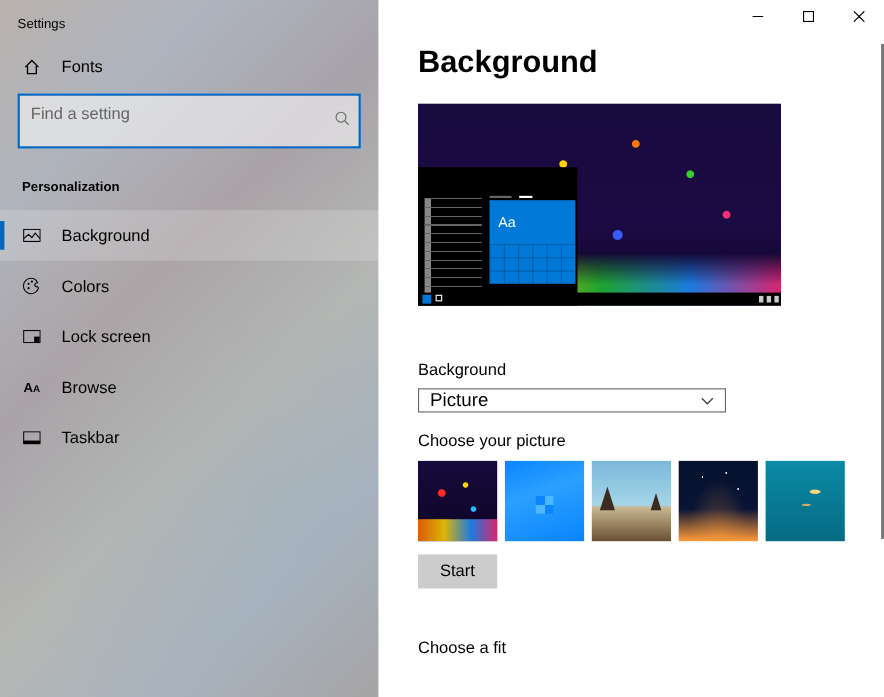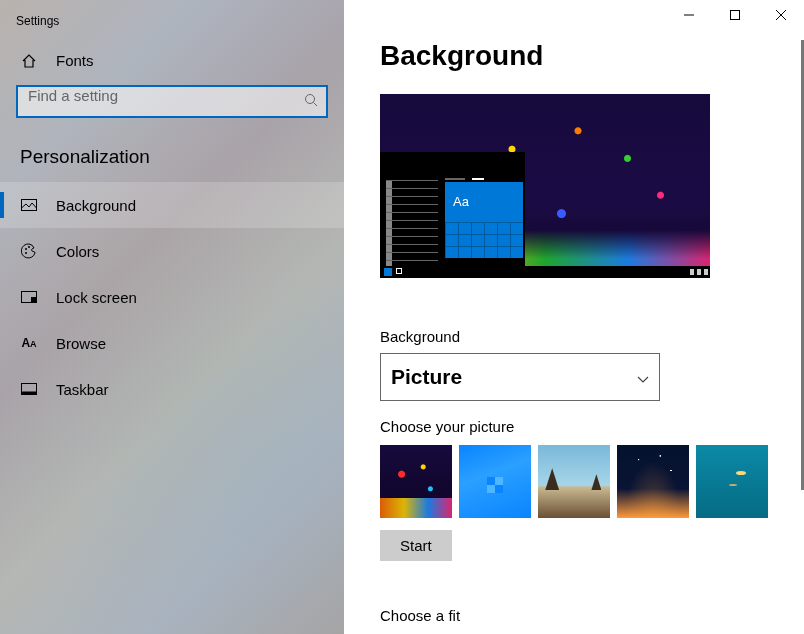--- a/index.html
+++ b/index.html
@@ -19,26 +19,26 @@
     background: radial-gradient(circle at 30% 40%, rgba(200,180,150,0.15), transparent 50%),
                 radial-gradient(circle at 70% 70%, rgba(120,170,200,0.12), transparent 50%);
     pointer-events: none;
   }
   .sidebar-title { font-size: 12px; padding: 8px 16px 14px 16px; color: #000; position: relative; z-index: 1; }
   .home-row { display: flex; align-items: center; padding: 10px 20px; cursor: pointer; position: relative; z-index: 1; margin-bottom: 6px; }
   .home-row .icon { width: 18px; display: flex; justify-content: center; margin-right: 18px; }
   .home-row .label { font-size: 15px; }
   .search-wrap { padding: 0 16px; margin-bottom: 18px; position: relative; z-index: 1; }
   .search {
-    width: 100%; height: 33px; border: 2px solid #0067c0; background: rgba(255,255,255,0.55);
+    width: 100%; height: 50px; border: 2px solid #0067c0; background: rgba(255,255,255,0.55);
     padding: 0 34px 13px 10px; font-size: 15px; outline: none;
   }
   .search::placeholder { color: #666; }
   .search-icon-wrap { position: absolute; right: 26px; top: 50%; transform: translateY(-50%); }
-  .section-header { font-size: 19px; font-weight: 400; padding: 10px 20px 14px 20px; color: #000; position: relative; z-index: 1; }
+  .section-header { font-size: 12px; font-weight: 700; padding: 10px 20px 14px 20px; color: #000; position: relative; z-index: 1; }
   .nav-item {
     display: flex; align-items: center; padding: 0 20px;
     height: 46px; cursor: pointer; position: relative; z-index: 1;
     font-size: 15px; color: #000;
   }
   .nav-item .icon { width: 18px; display: flex; justify-content: center; margin-right: 18px; }
   .nav-item.active::before {
     content: ""; position: absolute; left: 0; top: 10px; bottom: 10px; width: 4px; background: #0067c0;
   }
   .nav-item.active { background: rgba(255,255,255,0.18); }
@@ -93,23 +93,23 @@
   }
   .preview-taskbar .bottombar { position:absolute; left:0; right:-185px; bottom:0; height:12px; background:#000; }
   .preview-taskbar .bottombar .dot { width:8px; height:8px; background:#0078d7; position:absolute; left:4px; top:2px; }
   .preview-taskbar .bottombar .sq { width:6px; height:6px; border:1px solid #fff; position:absolute; left:16px; top:2px; }
   .preview-taskbar .bottombar .tray { position:absolute; right:2px; top:3px; display:flex; gap:3px; }
   .preview-taskbar .bottombar .tray span { width:4px; height:6px; background:#ccc; display:block; }
 
   .field { margin-top: 50px; }
   .field-label { font-size: 15px; margin-bottom: 8px; }
   .dropdown {
-    width: 280px; height: 48px; border: 1px solid #666; display: flex;
+    width: 280px; height: 22px; border: 1px solid #666; display: flex;
     align-items: center; justify-content: space-between; padding: 0 10px;
-    cursor: pointer; font-size: 21px; font-weight: bold;
+    cursor: pointer; font-size: 17px;
   }
   .chevron { }
 
   .picture-section { margin-top: 17px; }
   .thumbs { display: flex; gap: 7px; margin-top: 10px; }
   .thumb { width: 73px; height: 73px; cursor: pointer; position: relative; overflow: hidden; }
   .thumb1 { background: radial-gradient(circle at 30% 40%, #ff2a2a 0 3px, transparent 4px),
                         radial-gradient(circle at 60% 30%, #ffd400 0 2px, transparent 3px),
                         radial-gradient(circle at 70% 60%, #1ec1ff 0 2px, transparent 3px),
                         linear-gradient(180deg, #170a3d, #0e0425); }

